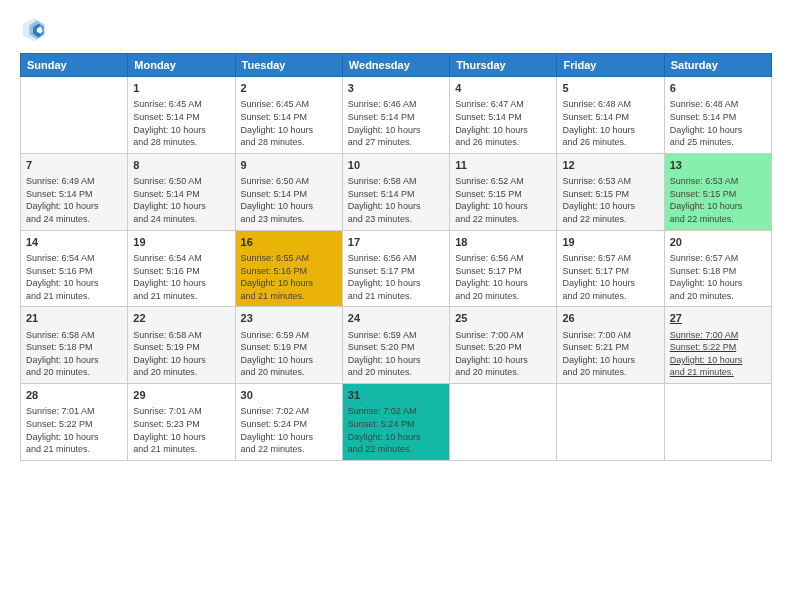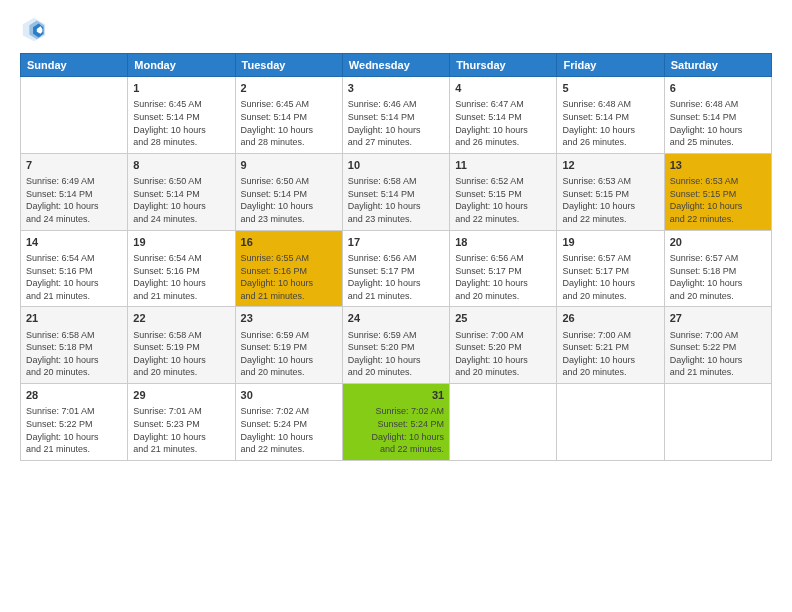--- a/index.html
+++ b/index.html
@@ -220,21 +220,21 @@
             <div class="cell-text">Daylight: 10 hours</div>
             <div class="cell-text">and 22 minutes.</div>
           </td>
           <td style="background: rgb(245, 245, 245);">
             <div class="day-num">12</div>
             <div class="cell-text">Sunrise: 6:53 AM</div>
             <div class="cell-text">Sunset: 5:15 PM</div>
             <div class="cell-text">Daylight: 10 hours</div>
             <div class="cell-text">and 22 minutes.</div>
           </td>
-          <td style="background: #eab308; margin-top: 20px;">
+          <td style="background: #86efac; margin-top: 20px;">
             <div class="day-num">13</div>
             <div class="cell-text">Sunrise: 6:53 AM</div>
             <div class="cell-text">Sunset: 5:15 PM</div>
             <div class="cell-text">Daylight: 10 hours</div>
             <div class="cell-text">and 22 minutes.</div>
           </td>
         </tr>
         <tr>
           <td style="background: rgb(255, 255, 255); margin-left: 42px;">
             <div class="day-num">14</div>
@@ -322,21 +322,21 @@
             <div class="cell-text">Daylight: 10 hours</div>
             <div class="cell-text">and 20 minutes.</div>
           </td>
           <td style="background: rgb(245, 245, 245);">
             <div class="day-num">26</div>
             <div class="cell-text">Sunrise: 7:00 AM</div>
             <div class="cell-text">Sunset: 5:21 PM</div>
             <div class="cell-text">Daylight: 10 hours</div>
             <div class="cell-text">and 20 minutes.</div>
           </td>
-          <td style="background: rgb(245, 245, 245);">
+          <td style="background: rgb(245, 245, 245); text-decoration: underline;">
             <div class="day-num">27</div>
             <div class="cell-text">Sunrise: 7:00 AM</div>
             <div class="cell-text">Sunset: 5:22 PM</div>
             <div class="cell-text">Daylight: 10 hours</div>
             <div class="cell-text">and 21 minutes.</div>
           </td>
         </tr>
         <tr>
           <td style="background: rgb(255, 255, 255);">
             <div class="day-num">28</div>
@@ -352,21 +352,21 @@
             <div class="cell-text">Daylight: 10 hours</div>
             <div class="cell-text">and 21 minutes.</div>
           </td>
           <td style="background: rgb(255, 255, 255);">
             <div class="day-num">30</div>
             <div class="cell-text">Sunrise: 7:02 AM</div>
             <div class="cell-text">Sunset: 5:24 PM</div>
             <div class="cell-text">Daylight: 10 hours</div>
             <div class="cell-text">and 22 minutes.</div>
           </td>
-          <td style="background: #84cc16; text-align: right;">
+          <td style="background: #14b8a6;">
             <div class="day-num">31</div>
             <div class="cell-text">Sunrise: 7:02 AM</div>
             <div class="cell-text">Sunset: 5:24 PM</div>
             <div class="cell-text">Daylight: 10 hours</div>
             <div class="cell-text">and 22 minutes.</div>
           </td>
           <td class="empty-cell"></td>
           <td class="empty-cell"></td>
           <td class="empty-cell"></td>
         </tr>

